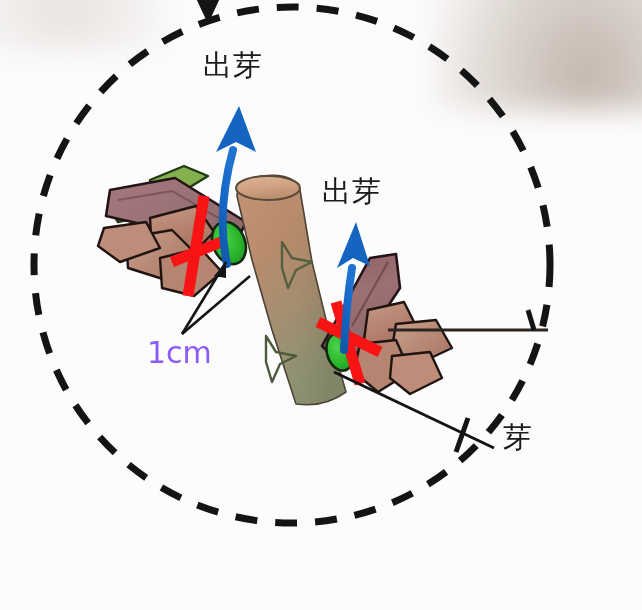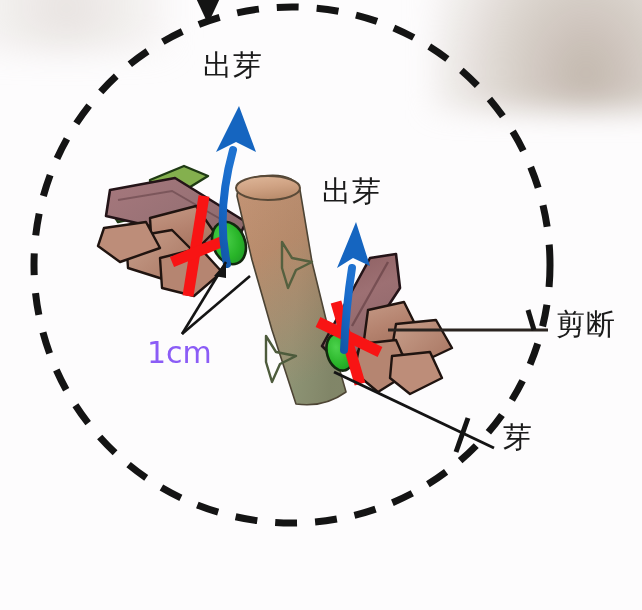--- a/index.html
+++ b/index.html
@@ -219,19 +219,18 @@
     <g>
       <line x1="334" y1="372" x2="494" y2="448" stroke="#141414" stroke-width="3"></line>
       <line x1="468" y1="418" x2="456" y2="452" stroke="#141414" stroke-width="5"></line>
     </g>
   </svg>
 
   <div class="cjk-label" id="label-sprout-left">出芽</div>
 
   <div class="cjk-label" id="label-sprout-right">出芽</div>
 
-  <div class="cjk-label" id="label-cut">剪断</div>
 
   <div class="cjk-label" id="label-bud">芽</div>
 
   <div class="lat-label" id="label-1cm">1cm</div>
 
 </div>
 
 </body></html>

